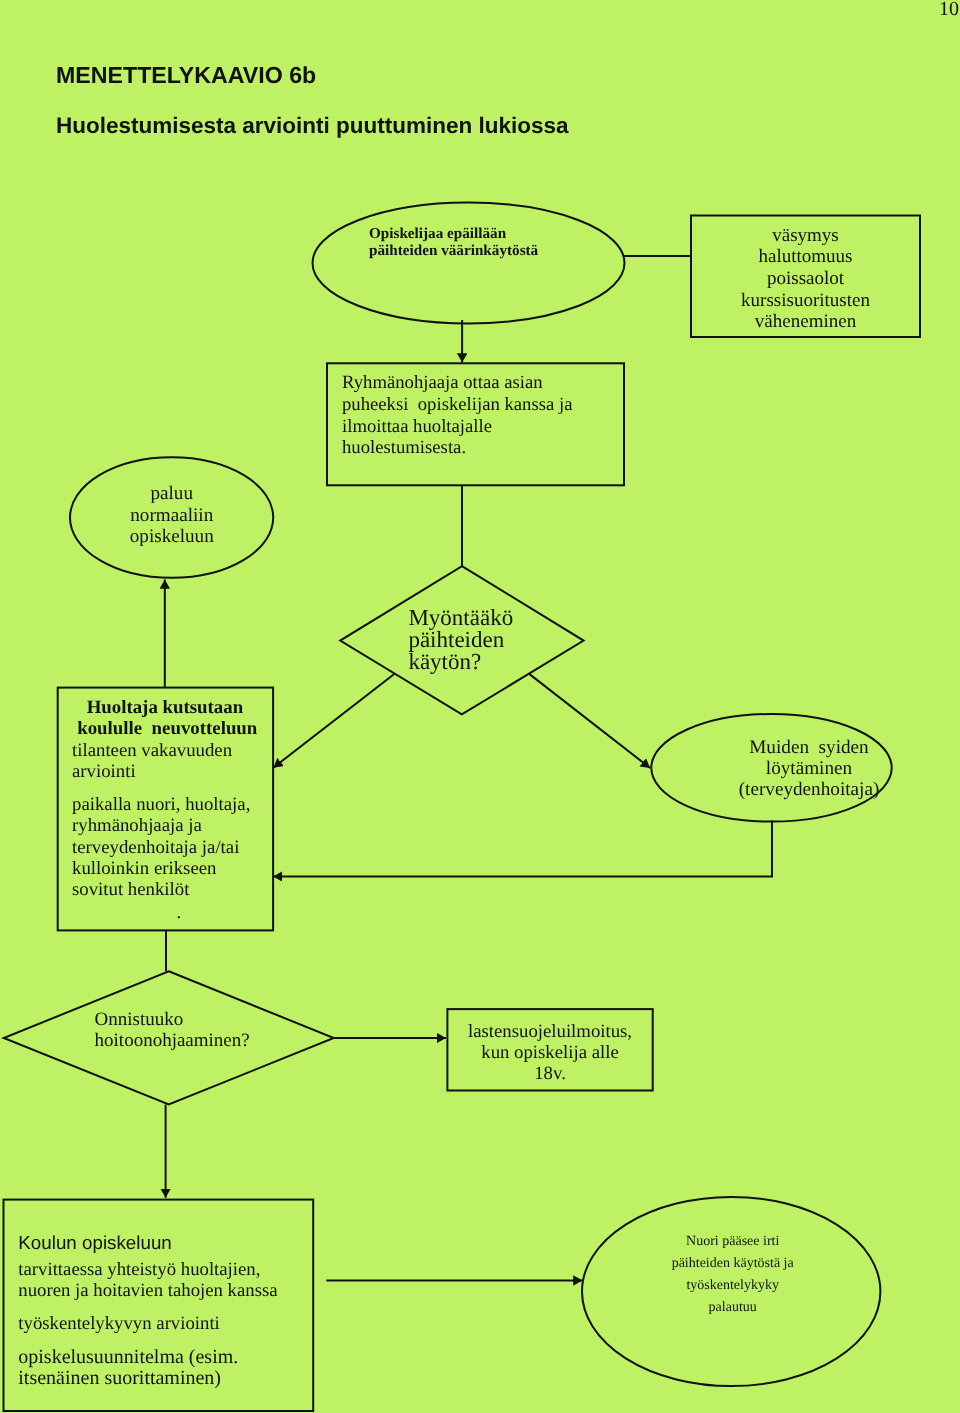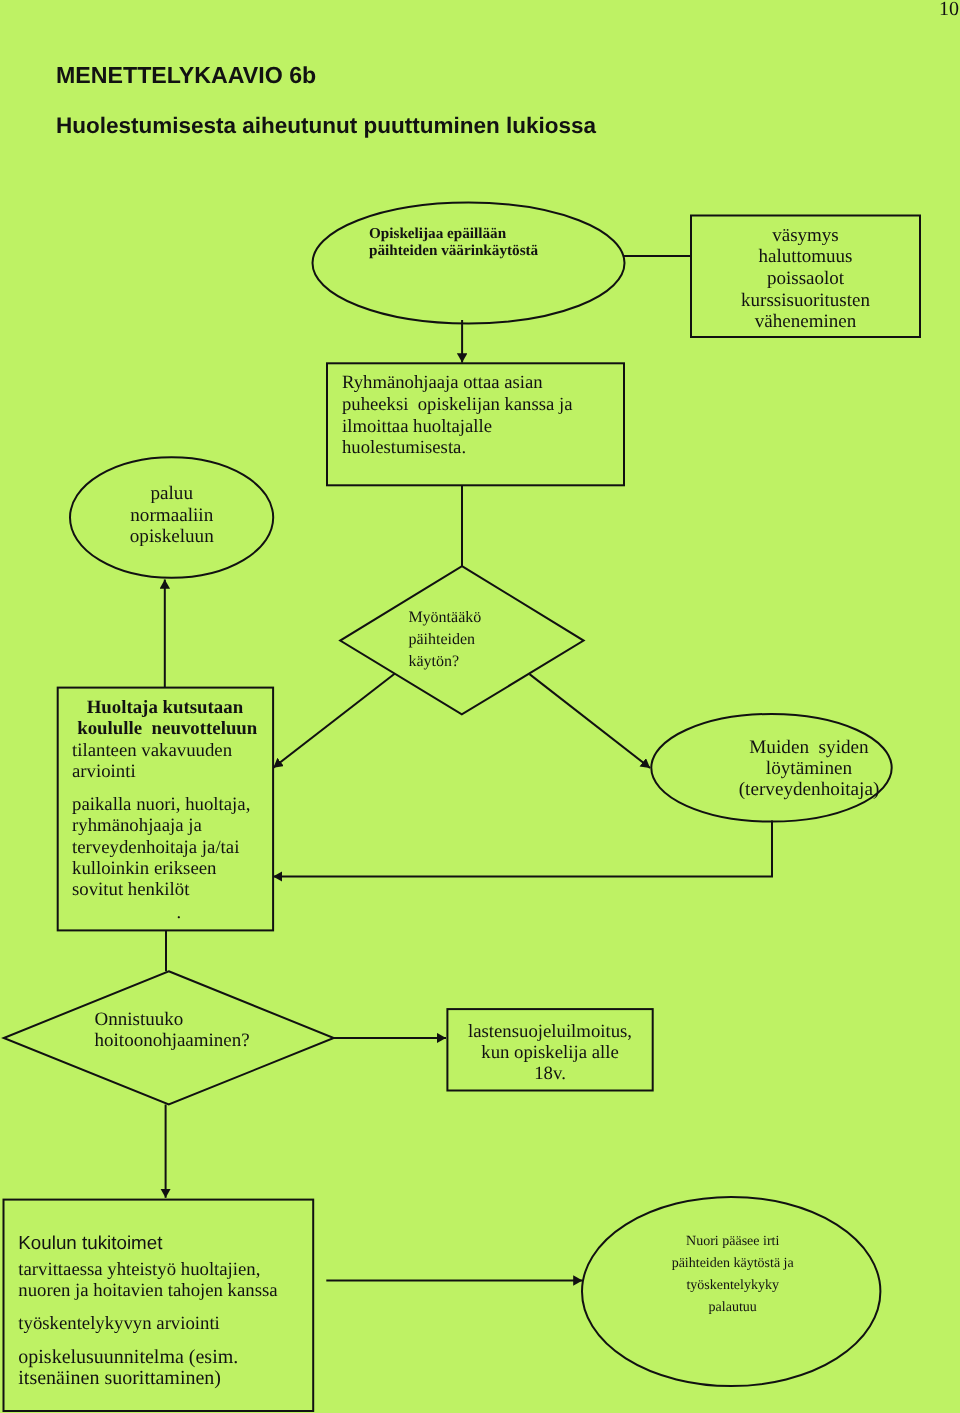--- a/index.html
+++ b/index.html
@@ -20,21 +20,21 @@
   .sans{font-family:"Liberation Sans",sans-serif;}
 </style>
 </head>
 <body>
 
 <div class="page">
 
   <div id="pageno">10</div>
 
   <div class="hd" id="title">MENETTELYKAAVIO 6b</div>
-  <div class="hd" id="subtitle">Huolestumisesta aiheutunut puuttuminen lukiossa</div>
+  <div class="hd" id="subtitle">Huolestumisesta arviointi puuttuminen lukiossa</div>
 
   <svg class="layer" id="shapes" viewBox="0 0 960 1413">
     <defs>
       <marker id="ah" markerWidth="14" markerHeight="14" refX="9.3" refY="5.25" orient="auto" markerUnits="userSpaceOnUse">
         <path d="M0,0 L9.3,5.25 L0,10.5 Z" fill="#111111"></path>
       </marker>
     </defs>
     <g fill="none" stroke="#111111" stroke-width="2">
 
       <ellipse cx="468.5" cy="263" rx="156" ry="60.5"></ellipse>
@@ -71,36 +71,36 @@
   <div class="tx lft" id="t-teacher">Ryhmänohjaaja ottaa asian<br>puheeksi  opiskelijan kanssa ja<br>ilmoittaa huoltajalle<br>huolestumisesta.</div>
   <div class="tx ctr" id="t-return">paluu<br>normaaliin<br>opiskeluun</div>
   <div class="tx lft" id="t-admit">Myöntääkö<br>päihteiden<br>käytön?</div>
   <div class="tx lft sbold" id="t-grd-title">   Huoltaja kutsutaan<br> koululle  neuvotteluun</div>
   <div class="tx lft" id="t-grd-p1">tilanteen vakavuuden<br>arviointi</div>
   <div class="tx lft" id="t-grd-p2">paikalla nuori, huoltaja,<br>ryhmänohjaaja ja<br>terveydenhoitaja ja/tai<br>kulloinkin erikseen<br>sovitut henkilöt</div>
   <div class="tx ctr" id="t-grd-p3">.</div>
   <div class="tx ctr" id="t-other">Muiden  syiden<br>löytäminen<br>(terveydenhoitaja)</div>
   <div class="tx lft" id="t-success">Onnistuuko<br>hoitoonohjaaminen?</div>
   <div class="tx ctr" id="t-childprotect">lastensuojeluilmoitus,<br>kun opiskelija alle<br>18v.</div>
-  <div class="tx lft sans" id="t-sup-title">Koulun tukitoimet</div>
+  <div class="tx lft sans" id="t-sup-title">Koulun opiskeluun</div>
   <div class="tx lft" id="t-sup-p1">tarvittaessa yhteistyö huoltajien,<br>nuoren ja hoitavien tahojen kanssa</div>
   <div class="tx lft" id="t-sup-p2">työskentelykyvyn arviointi</div>
   <div class="tx lft" id="t-sup-p3">opiskelusuunnitelma (esim.<br>itsenäinen suorittaminen)</div>
   <div class="tx ctr" id="t-end">Nuori pääsee irti<br>päihteiden käytöstä ja<br>työskentelykyky<br>palautuu</div>
 </div>
 
 <style>
   #pageno{right:1px;top:-2px;}
   #title{left:56px;top:64px;font-size:23.2px;}
   #subtitle{left:56px;top:115px;font-size:22.5px;}
   #t-start{left:369px;top:226px;font-size:15.2px;line-height:16.8px;}
   #t-symptoms{left:691px;top:224.6px;width:229px;font-size:19px;line-height:21.7px;}
   #t-teacher{left:342px;top:372px;font-size:18.7px;line-height:21.8px;}
   #t-return{left:70px;top:483px;width:203.5px;font-size:19.15px;line-height:21.6px;}
-  #t-admit{left:408.4px;top:607px;font-size:16px;line-height:22.05px;font-family:Liberation Serif, serif;}
+  #t-admit{left:408.4px;top:607px;font-size:23px;line-height:22.05px;font-family:Liberation Serif, serif;}
   #t-grd-title{left:72.5px;top:696.5px;font-size:18.85px;line-height:21.5px;}
   #t-grd-p1{left:72.0px;top:739.5px;font-size:18.8px;line-height:21.5px;}
   #t-grd-p2{left:72.0px;top:794px;font-size:18.8px;line-height:21.3px;}
   #t-grd-p3{left:176.5px;top:901.5px;font-size:18.6px;}
   #t-other{left:653.5px;top:737px;width:241px;font-size:19.2px;line-height:21.1px;padding-left:35px;}
   #t-success{left:94.6px;top:1008.8px;font-size:19.0px;line-height:21.4px;}
   #t-childprotect{left:447.4px;top:1021px;width:205.3px;font-size:18.75px;line-height:21px;}
   #t-sup-title{left:18.3px;top:1232px;font-size:18.8px;line-height:21.6px;}
   #t-sup-p1{left:18.3px;top:1258.5px;font-size:18.75px;line-height:21.6px;}
   #t-sup-p2{left:18.3px;top:1313px;font-size:18.75px;line-height:21.3px;}

